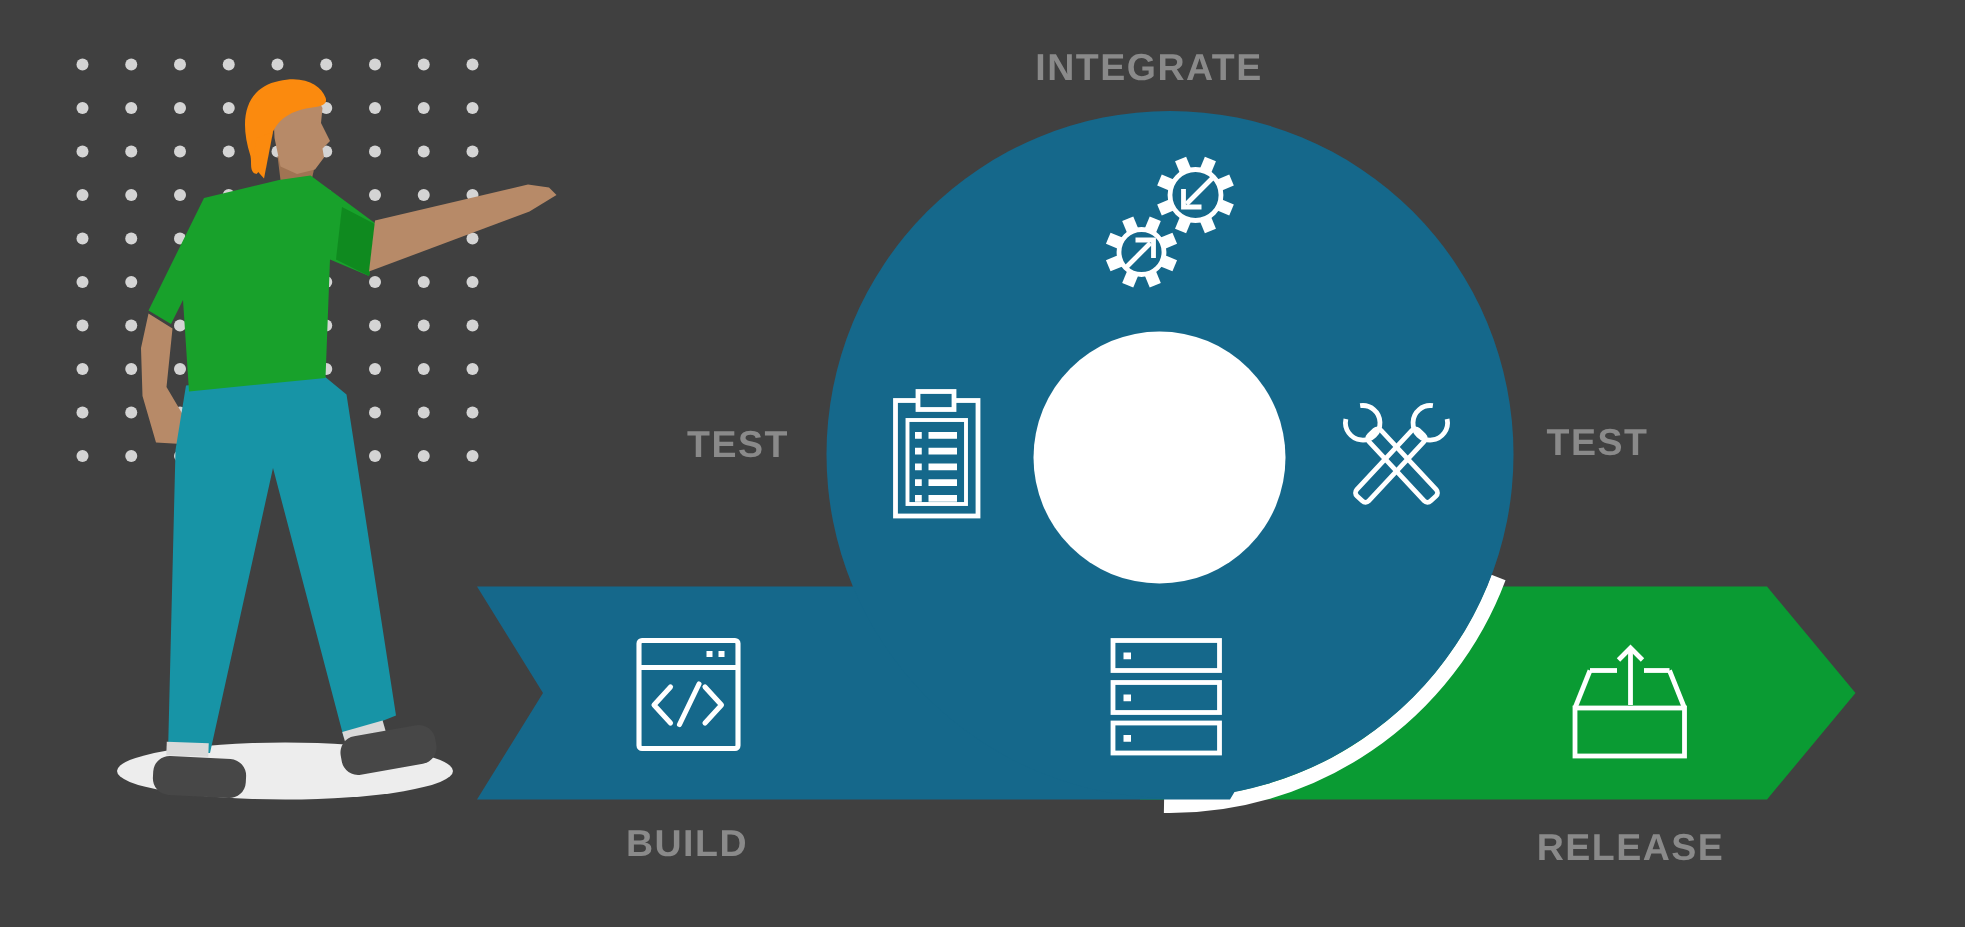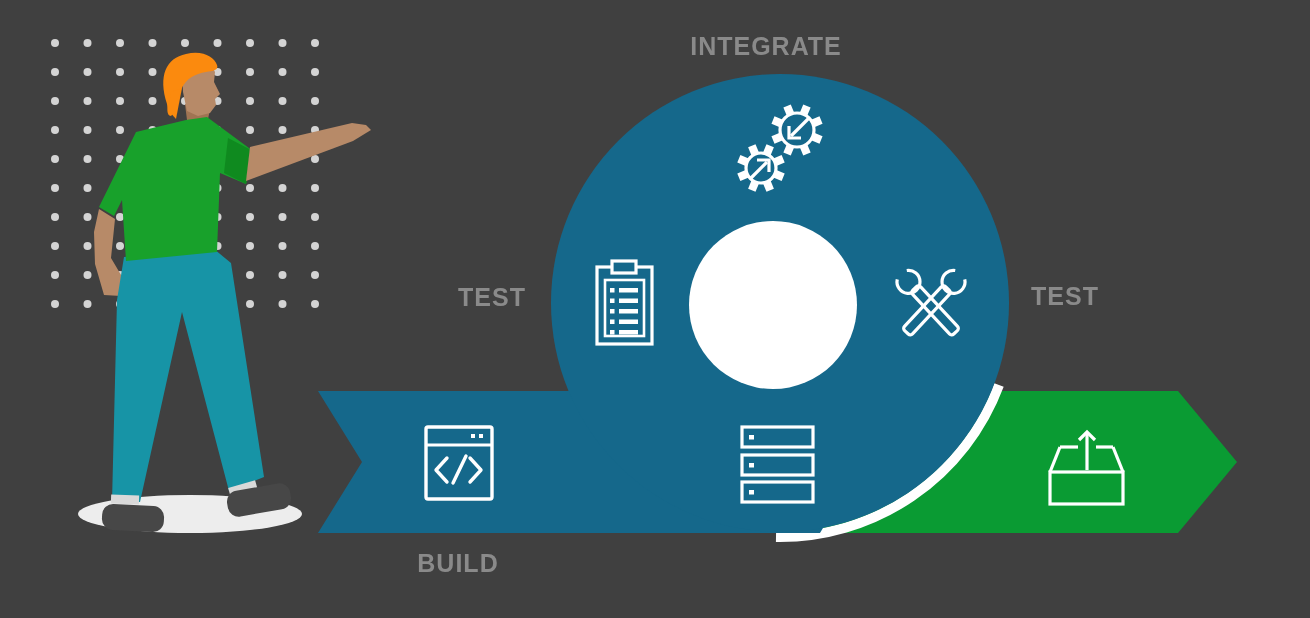--- a/index.html
+++ b/index.html
@@ -262,13 +262,14 @@
       <line class="icon-stroke" x1="1096" y1="447" x2="1113" y2="447"></line>
       <line class="icon-stroke" x1="1087" y1="470" x2="1087" y2="432"></line>
       <polyline class="icon-stroke" points="1079,440 1087,432 1095,440"></polyline>
     </g>
   </svg>
 
   <div class="stage-label" style="left:766px;top:46px;">INTEGRATE</div>
   <div class="stage-label" style="left:492px;top:297px;text-align:center;">TEST</div>
   <div class="stage-label" style="left:1065px;top:296px;">TEST</div>
   <div class="stage-label" style="left:458px;top:563px;">BUILD</div>
+  <div class="stage-label" style="left:1087px;top:566px;">RELEASE</div>
 </div>
 
 </body></html>

